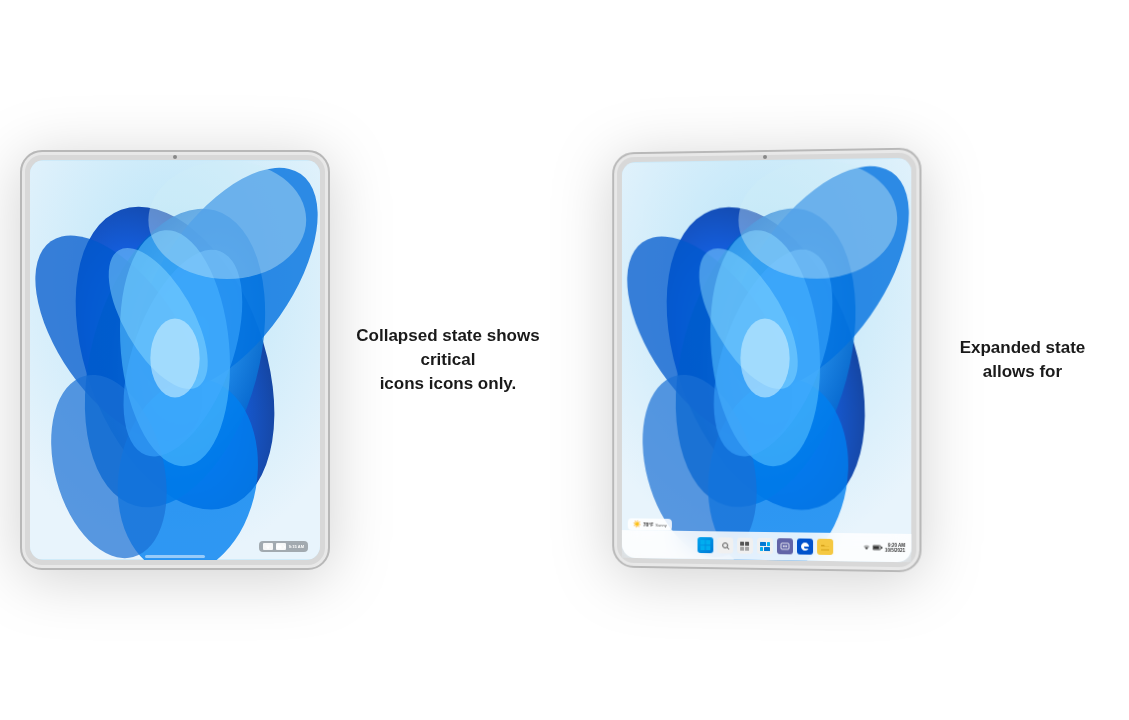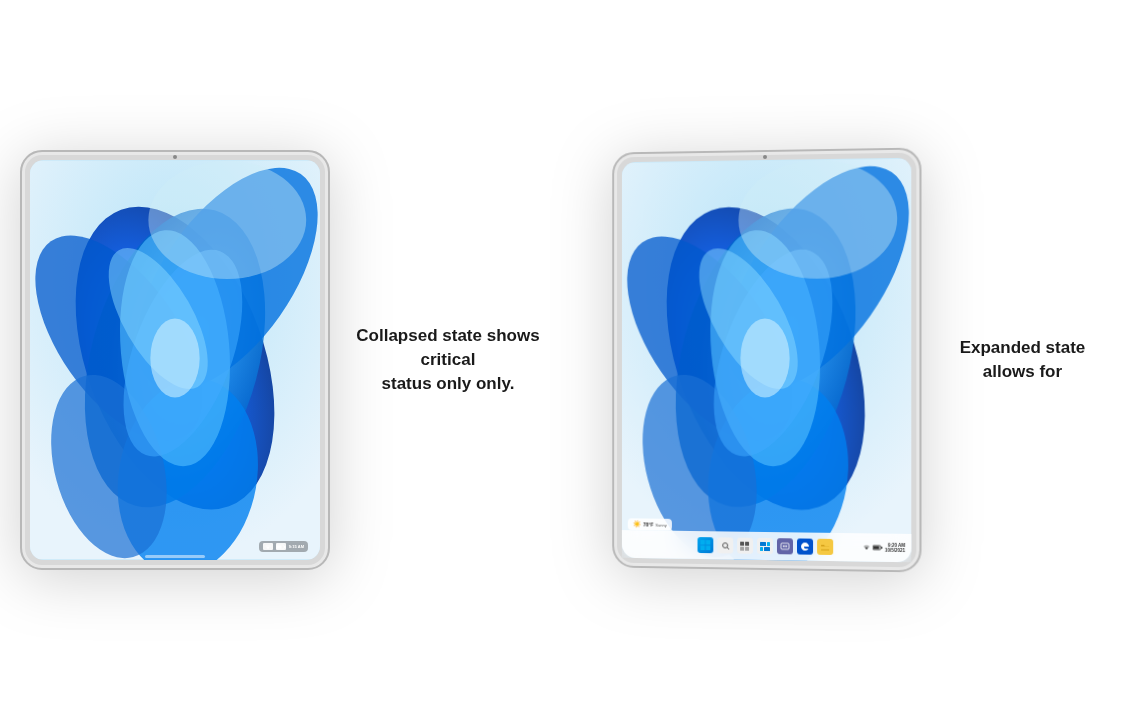--- a/index.html
+++ b/index.html
@@ -299,21 +299,21 @@
           <div class="taskbar-collapsed"></div>
         </div>
 
         <div class="side-button"></div>
         <div class="side-button-2"></div>
       </div>
     </div>
 
     <div class="caption">
       <span>Collapsed state shows critical</span><br>
-      <span>status only only.</span>
+      <span>icons icons only.</span>
     </div>
   </div>
 
   <div class="device-section">
     <div class="tablet-wrapper">
       <div class="tablet-frame angled">
 
         <div class="camera-dot"></div>
 
         <div class="tablet-screen">

